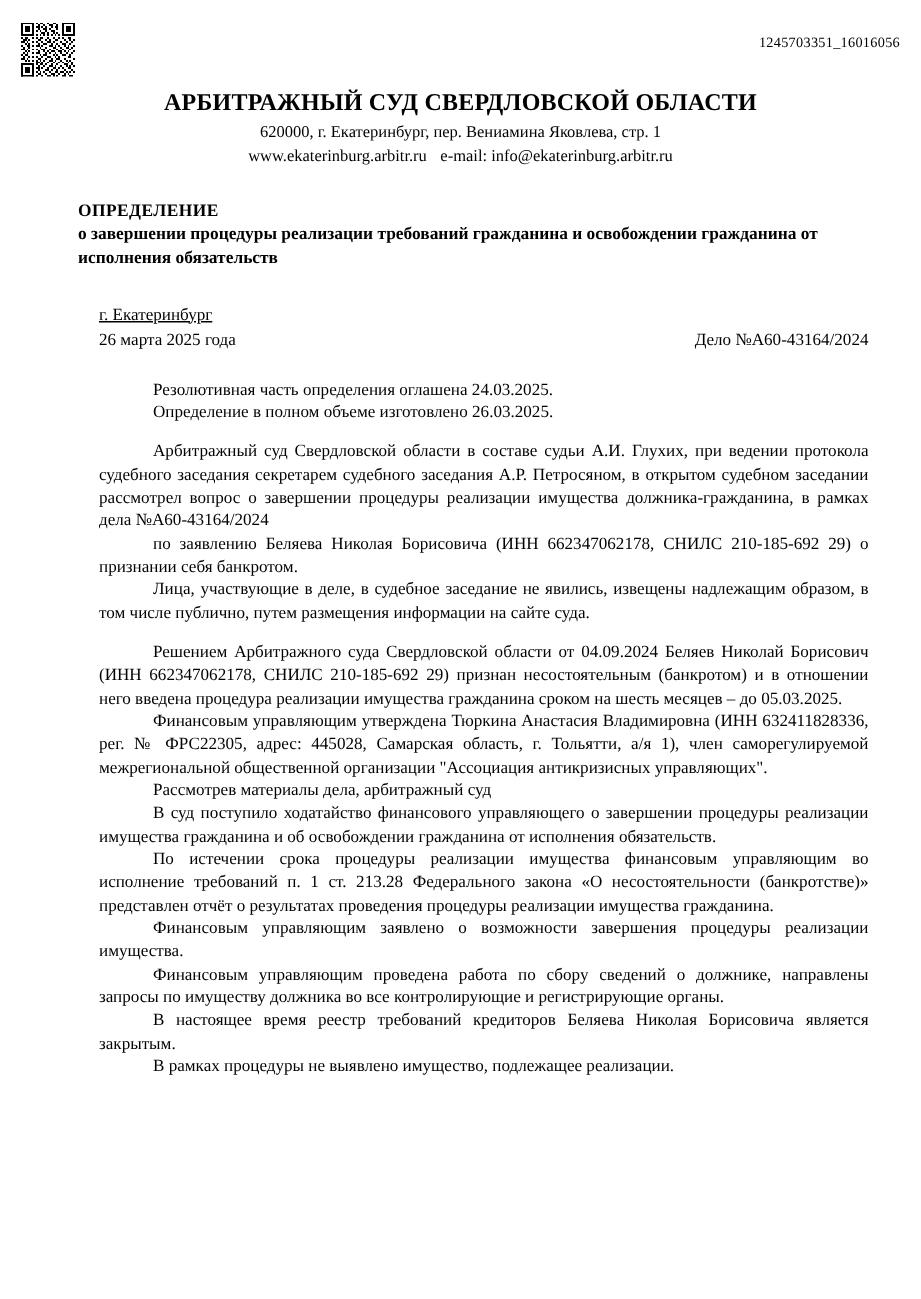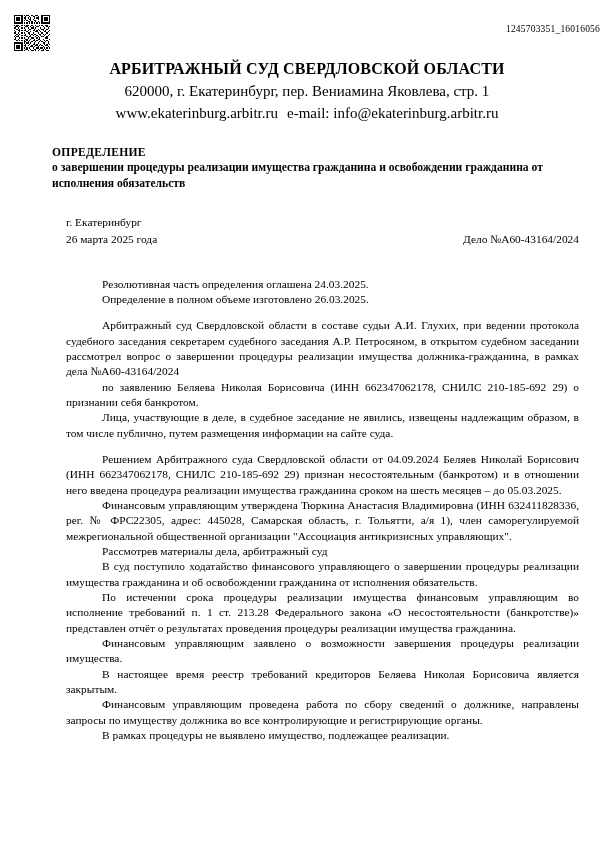--- a/index.html
+++ b/index.html
@@ -50,21 +50,21 @@
     padding: 0 40px;
   }
   .court-name {
     font-size: 16px;
     font-weight: bold;
     letter-spacing: 0.15px;
     line-height: 1.35;
   }
   .court-address,
   .court-contacts {
-    font-size: 15px;
+    font-size: 11px;
     line-height: 1.5;
   }
   .court-contacts .gap {
     display: inline-block;
     width: 9px;
   }
 
   
   .doc-title-block {
     text-align: left;
@@ -85,36 +85,36 @@
 
   
   .placedate {
     margin-top: 22px;
     padding: 0 35px 0 66px;
     font-size: 11.4px;
     line-height: 1.5;
   }
   .placedate .city {
     display: block;
+    text-decoration: underline;
   }
   .placedate .row {
     display: flex;
     justify-content: space-between;
     align-items: baseline;
   }
   .placedate .case-no {
     white-space: nowrap;
   }
 
   
   .body {
     padding: 0 35px 0 66px;
     font-size: 11.4px;
     line-height: 1.345;
-    margin-top: 12px;
   }
   p.para {
     margin: 0;
     text-align: justify;
     text-indent: 36px;
     -webkit-hyphens: none;
     hyphens: none;
   }
   .spacer-sm { height: 11px; }
   .spacer-md { height: 17px; }
@@ -378,21 +378,21 @@
     <div class="court-name">АРБИТРАЖНЫЙ СУД СВЕРДЛОВСКОЙ ОБЛАСТИ</div>
     <div class="court-address">620000, г. Екатеринбург, пер. Вениамина Яковлева, стр. 1</div>
     <div class="court-contacts">
       <span>www.ekaterinburg.arbitr.ru</span><span class="gap"></span><span>e-mail: info@ekaterinburg.arbitr.ru</span>
     </div>
   </div>
 
   <div class="doc-title-block">
     <div class="doc-kind">ОПРЕДЕЛЕНИЕ</div>
     <div class="doc-subject">
-      <span>о завершении процедуры реализации имущества гражданина и освобождении</span>
+      <span>о завершении процедуры реализации требований гражданина и освобождении</span>
       <span>гражданина от исполнения обязательств</span>
     </div>
   </div>
 
   <div class="placedate">
     <span class="city">г. Екатеринбург</span>
     <div class="row">
       <span>26 марта 2025 года</span>
       <span class="case-no">Дело №А60-43164/2024</span>
     </div>
@@ -414,19 +414,19 @@
     <div class="spacer-sm"></div>
 
     <p class="para">Решением Арбитражного суда Свердловской области от 04.09.2024 Беляев Николай Борисович (ИНН 662347062178, СНИЛС 210-185-692 29) признан несостоятельным (банкротом) и в отношении него введена процедура реализации имущества гражданина сроком на шесть месяцев – до 05.03.2025.</p>
     <p class="para">Финансовым управляющим утверждена Тюркина Анастасия Владимировна (ИНН 632411828336, рег. № ФРС22305, адрес: 445028, Самарская область, г. Тольятти, а/я 1), член саморегулируемой межрегиональной общественной организации "Ассоциация антикризисных управляющих".</p>
     <p class="para">Рассмотрев материалы дела, арбитражный суд</p>
     <p class="para">В суд поступило ходатайство финансового управляющего о завершении процедуры реализации имущества гражданина и об освобождении гражданина от исполнения обязательств.</p>
 
 
     <p class="para">По истечении срока процедуры реализации имущества финансовым управляющим во исполнение требований п. 1 ст. 213.28 Федерального закона «О несостоятельности (банкротстве)» представлен отчёт о результатах проведения процедуры реализации имущества гражданина.</p>
     <p class="para">Финансовым управляющим заявлено о возможности завершения процедуры реализации имущества.</p>
+    <p class="para">Финансовым управляющим проведена работа по сбору сведений о должнике, направлены запросы по имуществу должника во все контролирующие и регистрирующие органы.</p>
     <p class="para">В настоящее время реестр требований кредиторов Беляева Николая Борисовича является закрытым.</p>
-    <p class="para">Финансовым управляющим проведена работа по сбору сведений о должнике, направлены запросы по имуществу должника во все контролирующие и регистрирующие органы.</p>
     <p class="para">В рамках процедуры не выявлено имущество, подлежащее реализации.</p>
 
   </div>
 
 </div>
 
 </body></html>

